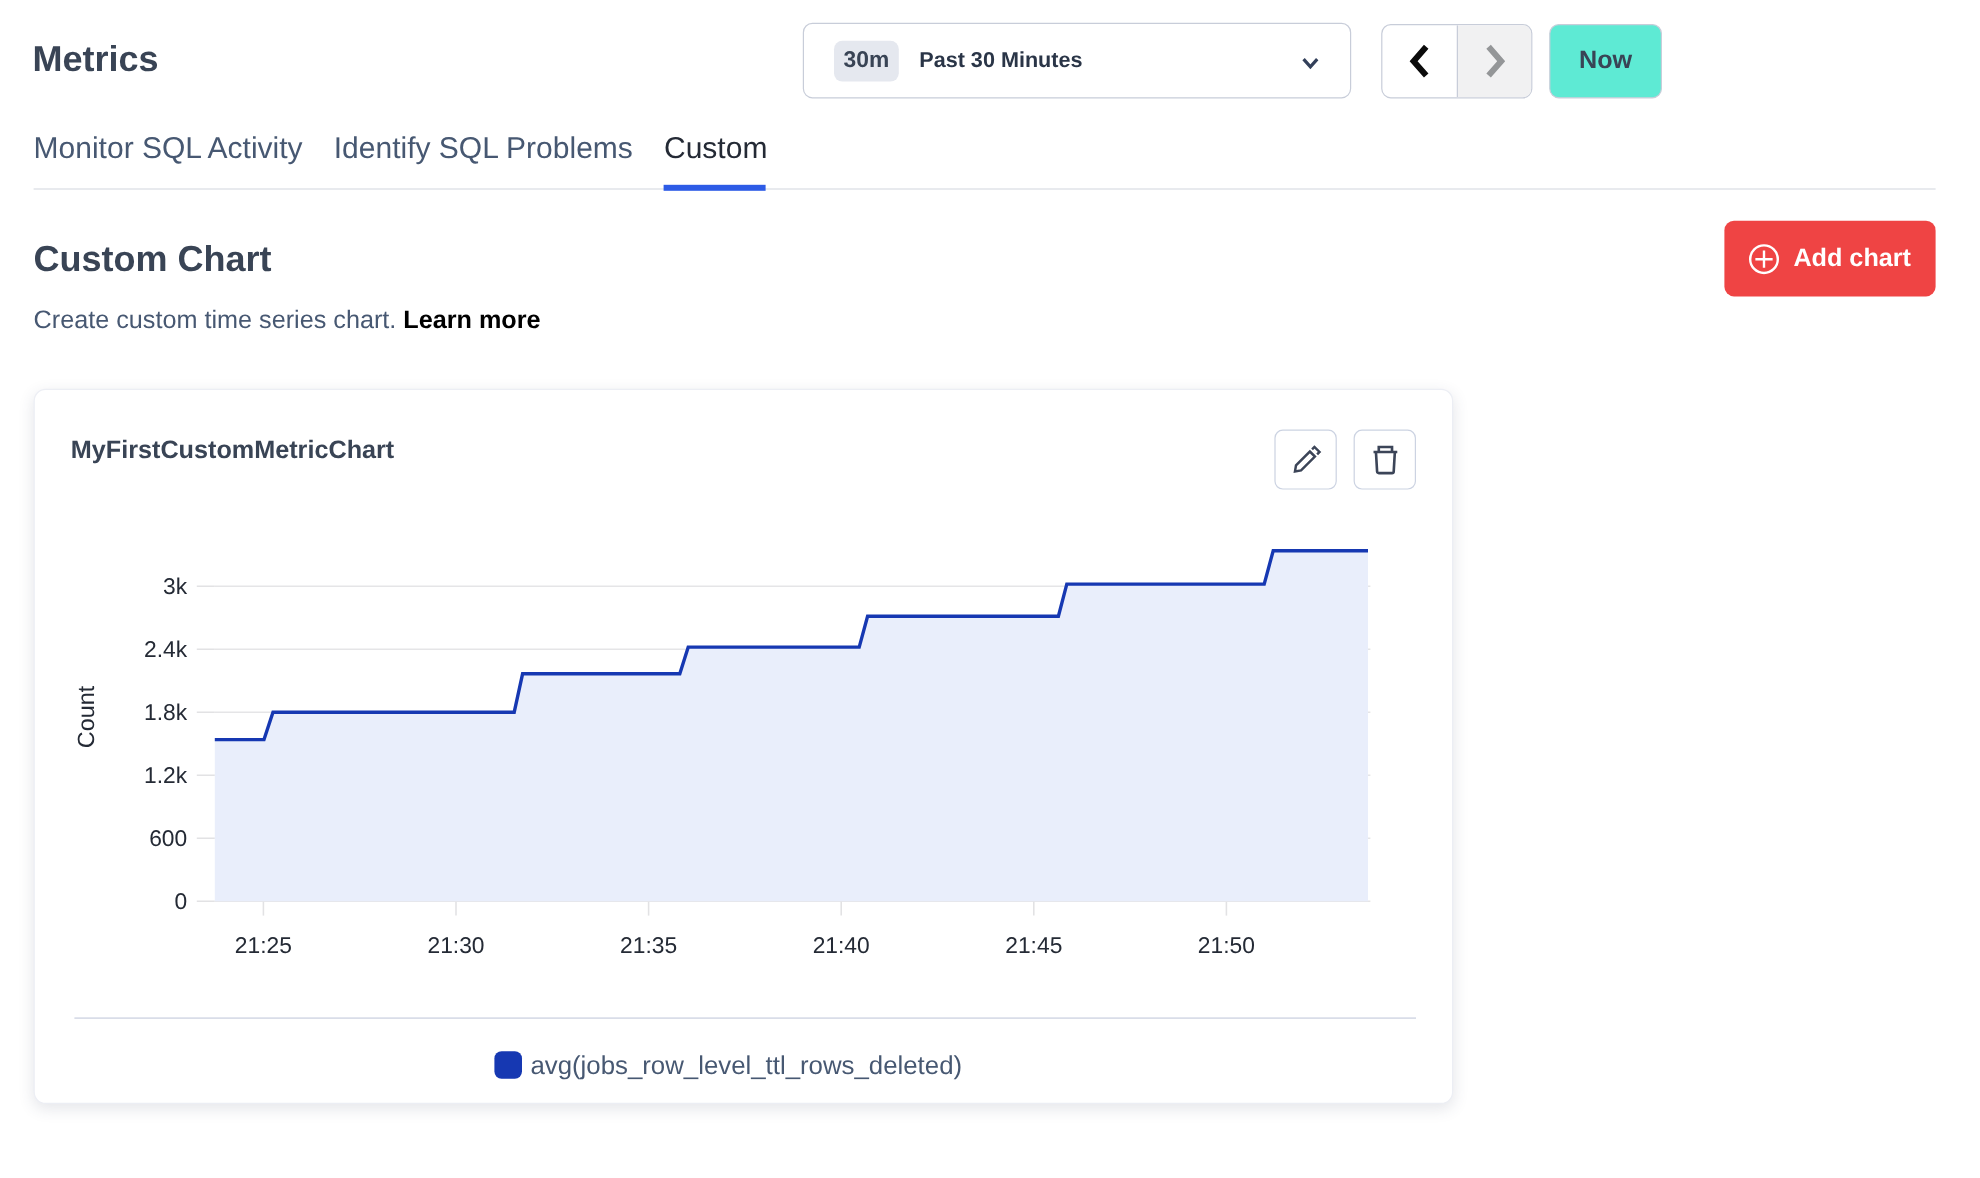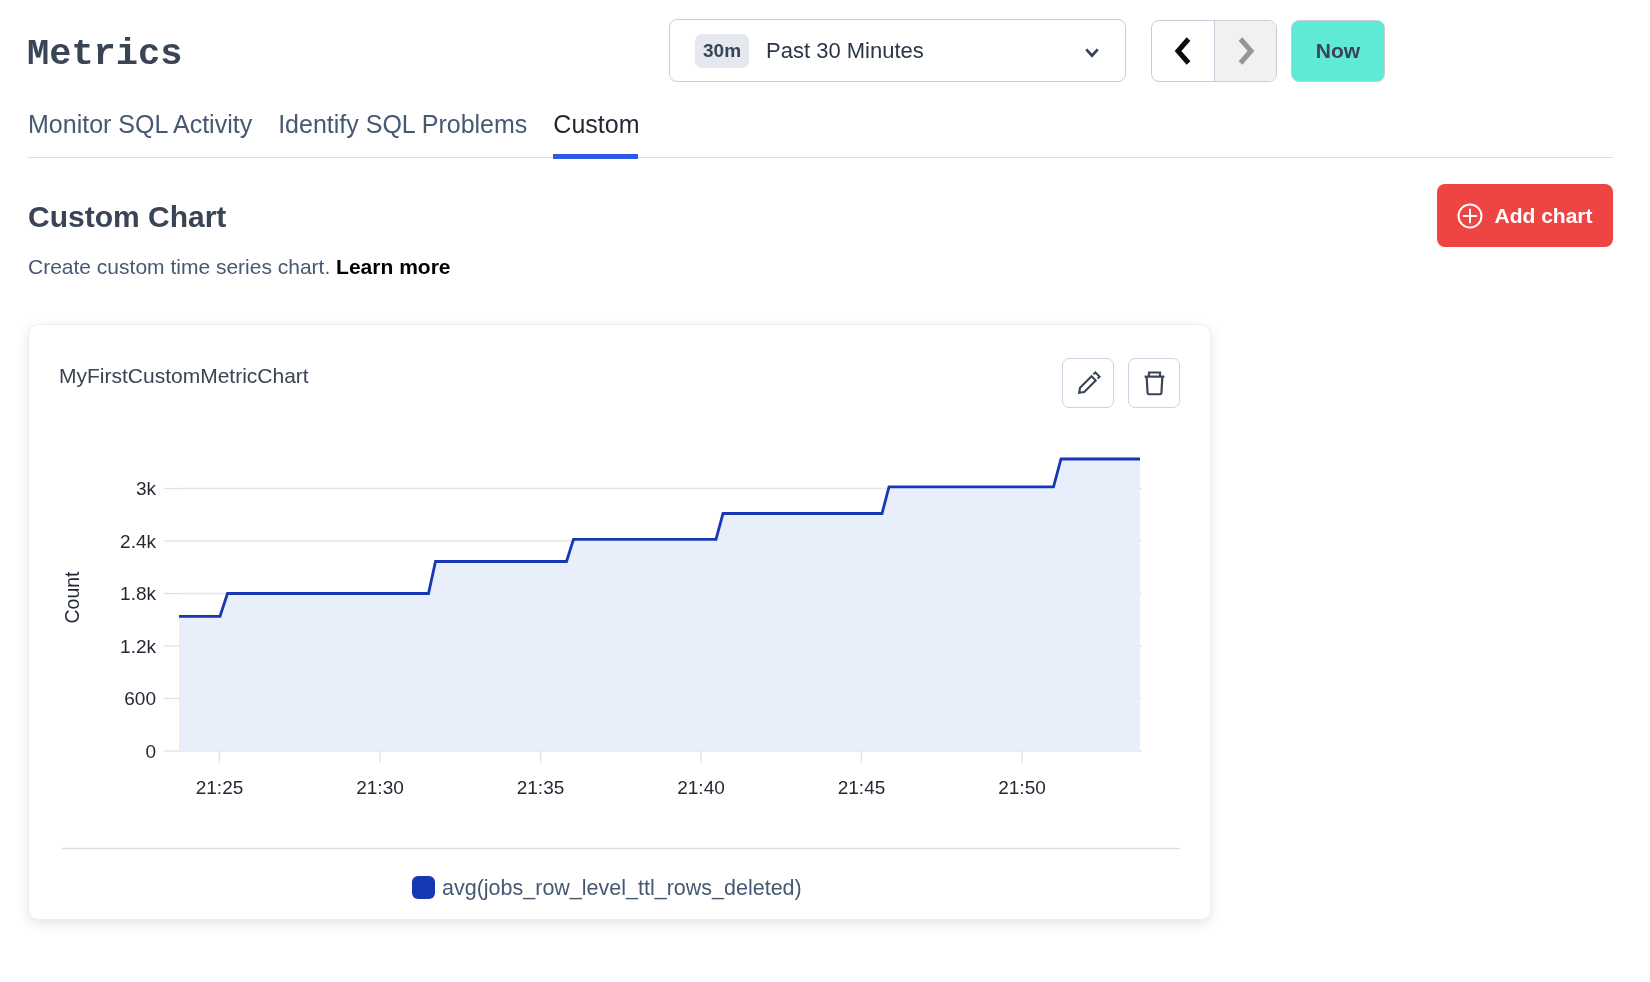--- a/index.html
+++ b/index.html
@@ -1,25 +1,25 @@
 <!DOCTYPE html>
 <html><head>
 <meta charset="utf-8">
 <style>
   * { margin:0; padding:0; box-sizing:border-box; }
   html,body { width:1650px; height:982px; background:#ffffff; font-family:"Liberation Sans", sans-serif; overflow:hidden; }
   .page { position:relative; width:1650px; height:982px; }
   .abs { position:absolute; }
 
-  h1.metrics { left:27px; top:33px; font-size:37px; font-weight:700; color:#394455; letter-spacing:0;font-family:Liberation Mono, monospace; }
+  h1.metrics { left:27px; top:33px; font-size:30px; font-weight:700; color:#394455; letter-spacing:0; }
 
   
   .timesel { left:669px; top:19px; width:457px; height:63px; border:1px solid #c8cdd9; border-radius:8px; background:#fff; display:flex; align-items:center; }
   .badge30 { margin-left:25px; background:#e5e8ef; border-radius:7px; padding:6px 8px; font-size:19px; font-weight:700; color:#394455; }
-  .tslabel { margin-left:17px; font-size:22px; font-weight:400; color:#2a3547; }
+  .tslabel { margin-left:17px; font-size:18px; font-weight:700; color:#2a3547; }
   .tschev { position:absolute; right:26px; top:28px; }
 
   
   .arrowgrp { left:1151px; top:20px; width:126px; height:62px; border:1px solid #c8cdd9; border-radius:8px; background:#fff; overflow:hidden; display:flex; }
   .arrowgrp .half { width:50%; height:100%; display:flex; align-items:center; justify-content:center; }
   .arrowgrp .right { background:#f1f1f2; border-left:1px solid #c8cdd9; }
 
   .nowbtn { left:1291px; top:20px; width:94px; height:62px; border:1px solid #c8cdd9; border-radius:8px; background:#5eead4; display:flex; align-items:center; justify-content:center; font-size:21px; font-weight:700; color:#394455; }
 
   
@@ -30,21 +30,21 @@
   .tabline { left:28px; top:157.2px; width:1585px; height:1.3px; background:#d9dce3; }
 
   h2.cc { left:28px; top:200px; font-size:30px; font-weight:700; color:#394455; }
   p.sub { left:28px; top:255px; font-size:21px; line-height:24px; color:#475872; }
   p.sub a { color:#000000; font-weight:700; text-decoration:none; }
 
   .addbtn { left:1437px; top:184px; width:176px; height:63px; background:#ef4444; border-radius:8px; color:#fff; display:flex; align-items:center; justify-content:center; gap:11px; font-size:21px; font-weight:700; }
 
   
   .card { left:28px; top:324px; width:1183px; height:596px; background:#fff; border:1px solid #eceef4; border-radius:10px; box-shadow:0 4px 12px rgba(55,65,95,0.13); }
-  .cardtitle { position:absolute; left:30px; top:39px; font-size:21px; line-height:24px; font-weight:400; color:#394455; }
+  .cardtitle { position:absolute; left:30px; top:39px; font-size:21px; line-height:24px; font-weight:700; color:#394455; }
   .iconbtn { position:absolute; top:33px; width:52px; height:50px; border:1px solid #ccd3e2; border-radius:7px; background:#fff; display:flex; align-items:center; justify-content:center; }
   .iconbtn.pencil { left:1033px; }
   .iconbtn.trash { left:1099px; }
   svg.chart { position:absolute; left:0; top:0; }
 </style>
 </head>
 <body>
 <div class="page">
   <h1 class="metrics abs">Metrics</h1>
 

